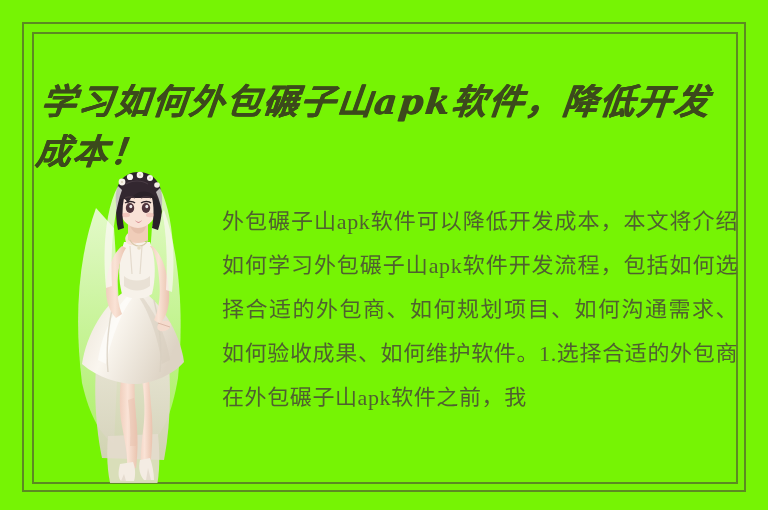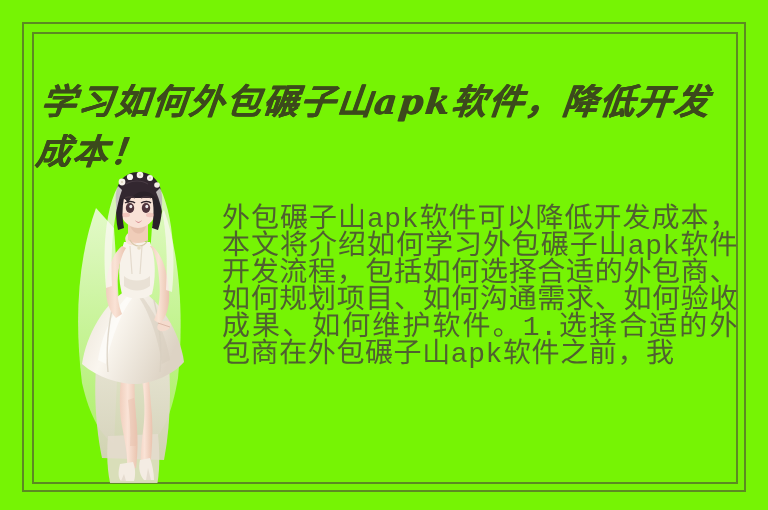--- a/index.html
+++ b/index.html
@@ -73,23 +73,23 @@
     height: 315px;
   }
   .illustration svg { display: block; }
 
   
   .body-copy {
     position: absolute;
     left: 222px;
     top: 178px;
     width: 516px;
-    font-family: Liberation Mono, monospace;
-    font-size: 28px;
-    line-height: 27px;
+    font-family: Liberation Serif, serif;
+    font-size: 22px;
+    line-height: 44px;
     letter-spacing: 0.6px;
     color: #4f6030;
     text-align: justify;
     text-justify: inter-character;
     word-break: break-all;
   }
 </style>
 </head>
 <body>
 

